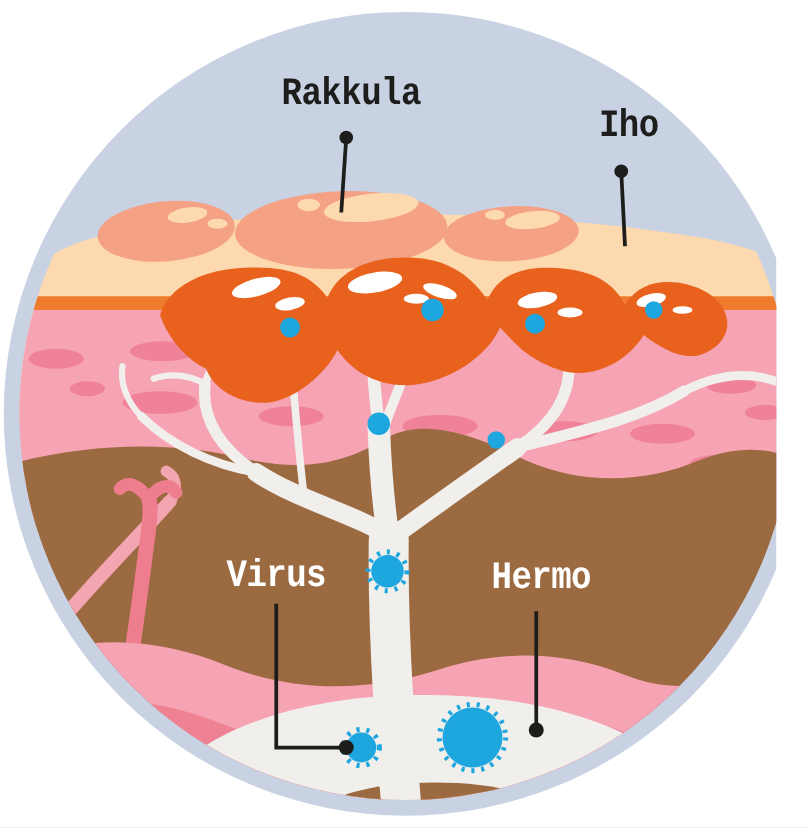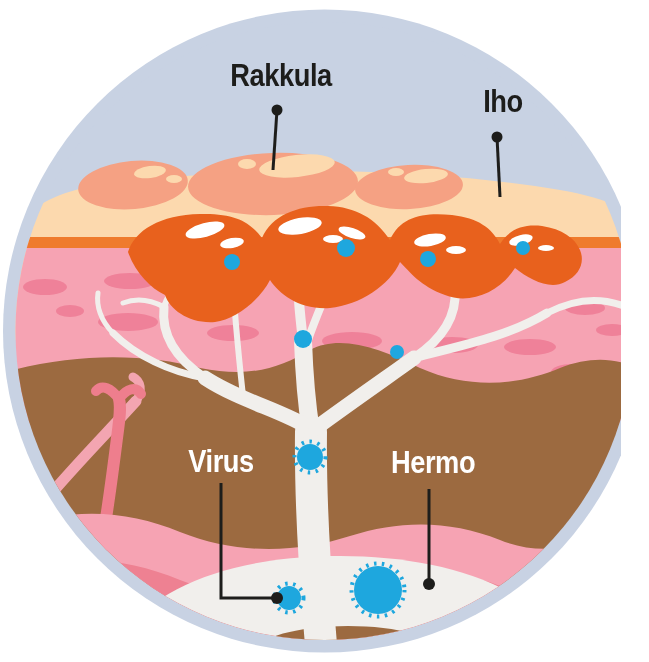--- a/index.html
+++ b/index.html
@@ -1,17 +1,17 @@
 <!DOCTYPE html>
 <html><head>
 <meta charset="utf-8">
 <style>
   html,body{margin:0;padding:0;background:#ffffff;}
   #stage{position:relative;width:621px;height:662px;overflow:hidden;
-         font-family:Liberation Sans, sans-serif;}
+         font-family:Liberation Mono, monospace;}
   #art{position:absolute;left:0;top:0;}
   .label{position:absolute;transform:translateX(-50%) scaleX(.88);
          transform-origin:center top;
          font-size:31px;font-weight:600;letter-spacing:-.5px;white-space:nowrap;
          line-height:1.05;}
   #label-rakkula{left:281px;top:60px;}
   #label-iho{left:503px;top:86px;}
   #label-virus{left:221px;top:446px;}
   #label-hermo{left:433px;top:447px;}
 </style>

